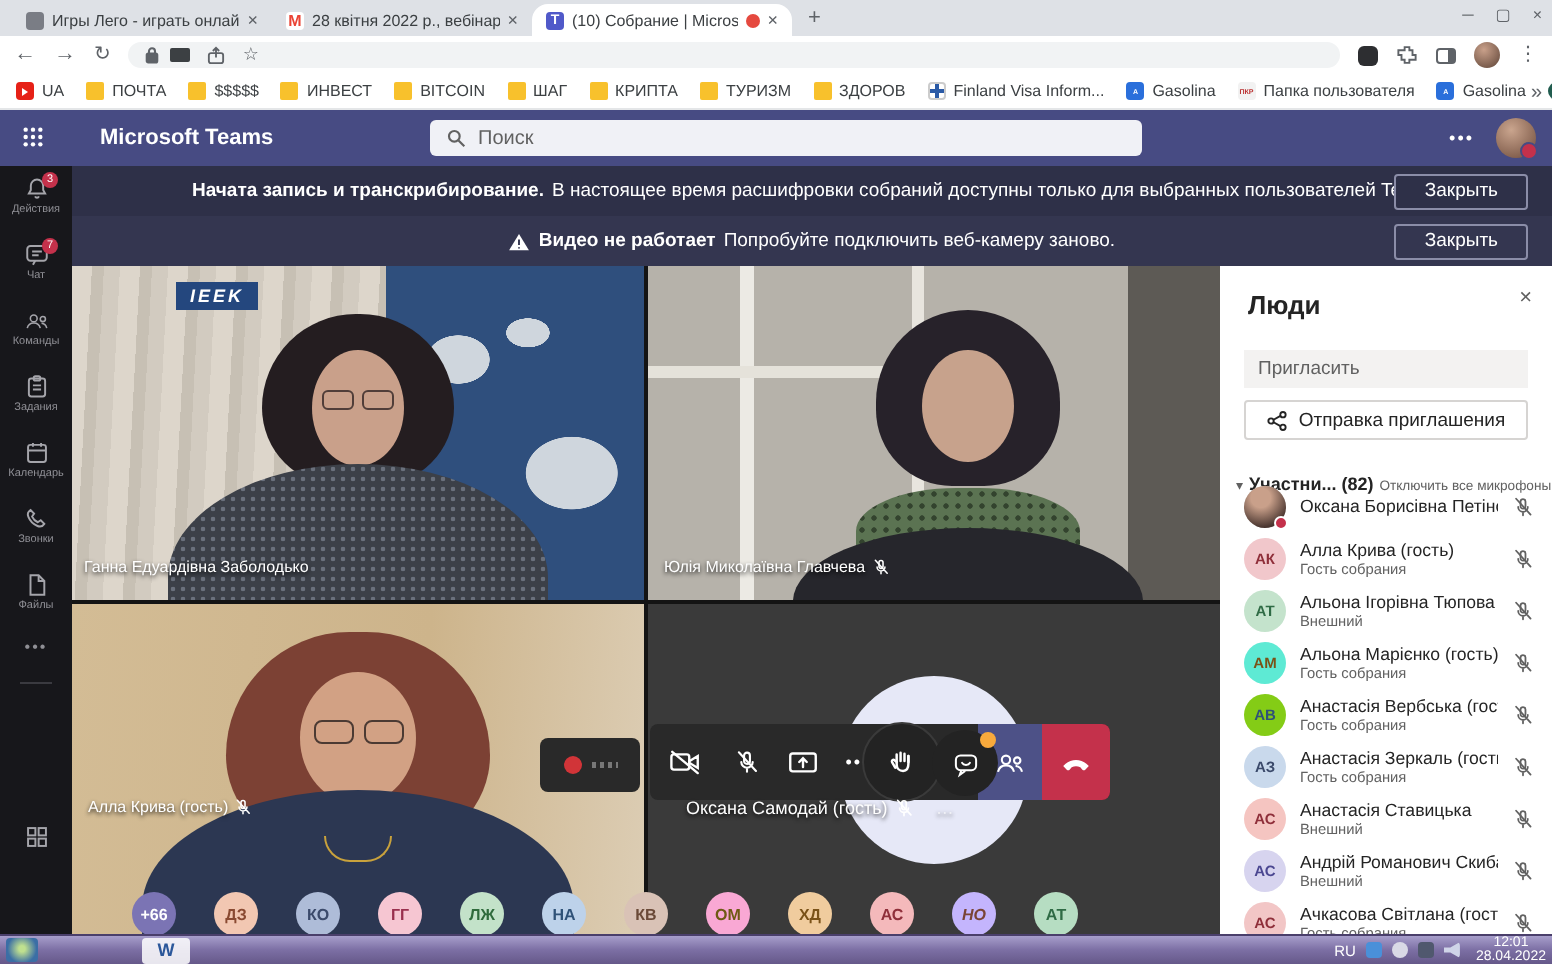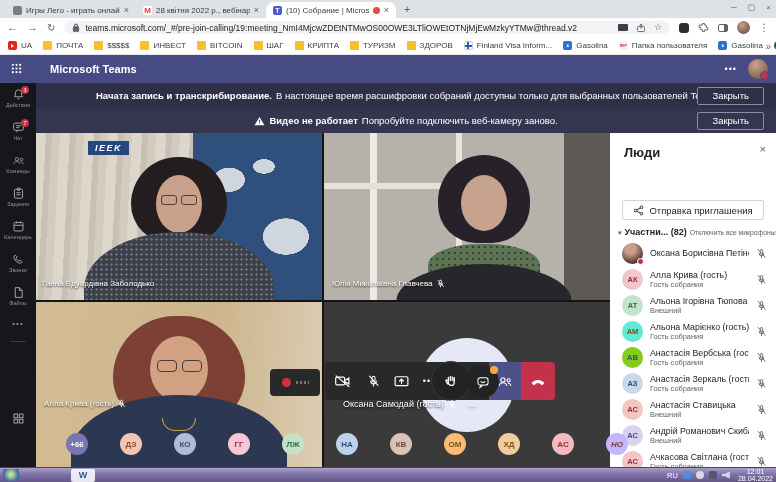--- a/index.html
+++ b/index.html
@@ -125,32 +125,32 @@
   .cbtn.first{width:34px;}
   .cbtn svg{width:17px;height:14px;}
   .cmore{font-size:9px;letter-spacing:1px;color:#fff;}
   .cspacer{flex:1;}
   .cpeople{width:32px;height:38px;background:#4d5187;display:flex;align-items:center;justify-content:center;flex:none;}
   .changup{width:34px;height:38px;background:#c4314b;border-radius:0 4px 4px 0;display:flex;align-items:center;justify-content:center;flex:none;}
   .hand{position:absolute;left:395px;top:228px;width:40px;height:40px;border-radius:50%;background:#232323;border:1px solid #3a3a3a;display:flex;align-items:center;justify-content:center;z-index:3;}
   .react{position:absolute;left:430px;top:232px;width:33px;height:33px;border-radius:50%;background:#232323;display:flex;align-items:center;justify-content:center;z-index:3;}
   .react .badge{position:absolute;top:1px;right:1px;width:8px;height:8px;border-radius:50%;background:#f8a93c;}
 
-  .avrow{position:absolute;left:30px;top:300px;display:flex;gap:32px;z-index:4;}
+  .avrow{position:absolute;left:30px;top:313px;display:flex;gap:19px;z-index:4;}
   .av{width:22px;height:22px;border-radius:50%;font-size:8px;font-weight:bold;display:flex;align-items:center;justify-content:center;flex:none;background:#ccc;}
 
   
   .people{position:absolute;left:610px;top:133px;width:166px;bottom:15px;background:#fff;color:#242424;}
   .ptitle{position:absolute;left:14px;top:12px;font-size:13px;font-weight:bold;}
   .pclose{position:absolute;right:10px;top:10px;color:#616161;font-size:11px;}
   .pinvite{position:absolute;left:12px;top:42px;width:142px;height:19px;background:#f3f2f1;font-size:9.5px;color:#616161;padding:4px 7px;}
   .psend{position:absolute;left:12px;top:67px;width:142px;height:20px;border:1px solid #d6d4d2;border-radius:2px;background:#fff;display:flex;align-items:center;justify-content:center;gap:5px;font-size:9.5px;color:#242424;}
   .pheadrow{position:absolute;left:8px;right:5px;top:94px;display:flex;align-items:baseline;gap:3px;}
   .pchev{font-size:7px;color:#616161;}
-  .pcount{font-size:9px;font-weight:bold;white-space:nowrap;}
+  .pcount{font-size:9px;font-weight:bold;white-space:nowrap;margin-top:10px;}
   .pmuteall{margin-left:auto;font-size:6.8px;color:#616161;white-space:nowrap;}
   .plist{position:absolute;left:0;right:0;top:107px;bottom:0;overflow:hidden;}
   .prow{height:26px;display:flex;align-items:center;padding:0 9px 0 12px;gap:7px;}
   .pav{width:21px;height:21px;border-radius:50%;flex:none;display:flex;align-items:center;justify-content:center;font-size:7.5px;font-weight:bold;background:#ddd;position:relative;}
   .pphoto{position:absolute;inset:0;border-radius:50%;background:radial-gradient(circle at 40% 28%,#c9a08a 25%,#4a3630 75%);}
   .pdot{position:absolute;right:-1px;bottom:-1px;width:7px;height:7px;border-radius:50%;background:#c4314b;border:1.5px solid #fff;}
   .ptxt{flex:1;min-width:0;}
   .pname{font-size:8.8px;white-space:nowrap;overflow:hidden;}
   .psub{font-size:7.4px;color:#616161;white-space:nowrap;}
   .pmic{color:#616161;flex:none;width:11px;height:11px;}
@@ -198,21 +198,20 @@
     <span class="nav-btn">←</span>
     <span class="nav-btn">→</span>
     <span class="nav-btn" style="font-size:10px">↻</span>
     <div class="urlbar">
       <svg width="8" height="9" viewBox="0 0 10 12">
           <g fill="none" stroke="#5f6368" stroke-width="1.4">
             <rect x="1.5" y="5" width="7" height="6" rx="1" fill="#5f6368"></rect>
             <path d="M3 5V3.5a2 2 0 0 1 4 0V5"></path>
           </g>
         </svg>
-      <span class="url-text">teams.microsoft.com/_#/pre-join-calling/19:meeting_NmI4MjcwZDEtNTMwOS00OWE3LTliOWEtOTNjMjEwMzkyYTMw@thread.v2</span>
       <div class="urlbar-right">
         <span class="media-ico"></span>
         <svg width="10" height="10" viewBox="0 0 14 14">
             <g fill="none" stroke="#5f6368" stroke-width="1.3">
               <rect x="2" y="5" width="10" height="7" rx="1.5"></rect>
               <path d="M7 8V1.5M4.8 3.5L7 1.3l2.2 2.2"></path>
             </g>
           </svg>
         <span class="star">☆</span>
       </div>
@@ -295,20 +294,29 @@
           <circle cx="10" cy="2" r="1.2"></circle>
           <circle cx="2" cy="6" r="1.2"></circle>
           <circle cx="6" cy="6" r="1.2"></circle>
           <circle cx="10" cy="6" r="1.2"></circle>
           <circle cx="2" cy="10" r="1.2"></circle>
           <circle cx="6" cy="10" r="1.2"></circle>
           <circle cx="10" cy="10" r="1.2"></circle>
         </g>
       </svg>
     <span class="tt">Microsoft Teams</span>
+    <div class="tsearch">
+      <svg width="10" height="10" viewBox="0 0 12 12">
+          <g fill="none" stroke="#616161" stroke-width="1.3">
+            <circle cx="5" cy="5" r="3.2"></circle>
+            <path d="M7.5 7.5L11 11"></path>
+          </g>
+        </svg>
+      <span>Поиск</span>
+    </div>
     <div class="theader-right">
       <span class="hmore">•••</span>
       <span class="havatar"></span>
     </div>
   </div>
 
   <div class="banner b1">
     <div class="content">
       <svg width="11" height="10" viewBox="0 0 16 14">
           <path d="M8 1.2L15.2 13H.8z" fill="#fff"></path>
@@ -547,31 +555,32 @@
 
     <div class="avrow">
 
     <div class="av" style="background: rgb(123, 116, 180); color: rgb(255, 255, 255);">+66</div>
         <div class="av" style="background: rgb(242, 199, 178); color: rgb(138, 74, 50);">ДЗ</div>
         <div class="av" style="background: rgb(174, 188, 216); color: rgb(59, 74, 107);">КО</div>
         <div class="av" style="background: rgb(246, 198, 210); color: rgb(153, 48, 78);">ГГ</div>
         <div class="av" style="background: rgb(195, 226, 201); color: rgb(47, 107, 60);">ЛЖ</div>
         <div class="av" style="background: rgb(189, 210, 234); color: rgb(47, 82, 120);">НА</div>
         <div class="av" style="background: rgb(217, 194, 182); color: rgb(107, 74, 56);">КВ</div>
-        <div class="av" style="background: #fdba74; color: rgb(111, 90, 20);">ОМ</div>
+        <div class="av" style="background: #f9a8d4; color: rgb(111, 90, 20);">ОМ</div>
         <div class="av" style="background: rgb(240, 204, 158); color: rgb(122, 82, 24);">ХД</div>
         <div class="av" style="background: rgb(244, 185, 187); color: rgb(143, 47, 58);">АС</div>
         <div class="av" style="background: #c4b5fd; color: rgb(122, 68, 54); font-style: italic;">НО</div>
         <div class="av" style="background: rgb(182, 221, 194); color: rgb(47, 107, 69);">АТ</div>
       </div>
   </div>
 
   <div class="people">
     <div class="ptitle">Люди</div>
     <div class="pclose">×</div>
+    <div class="pinvite">Пригласить</div>
     <div class="psend">
       <svg viewBox="0 0 14 14" style="width:11px;height:11px">
           <g fill="none" stroke="#242424" stroke-width="1.2">
             <circle cx="10.8" cy="3" r="1.7"></circle>
             <circle cx="3.2" cy="7" r="1.7"></circle>
             <circle cx="10.8" cy="11" r="1.7"></circle>
             <path d="M4.8 6.2l4.4-2.5M4.8 7.8l4.4 2.5"></path>
           </g>
         </svg>
       <span>Отправка приглашения</span>

